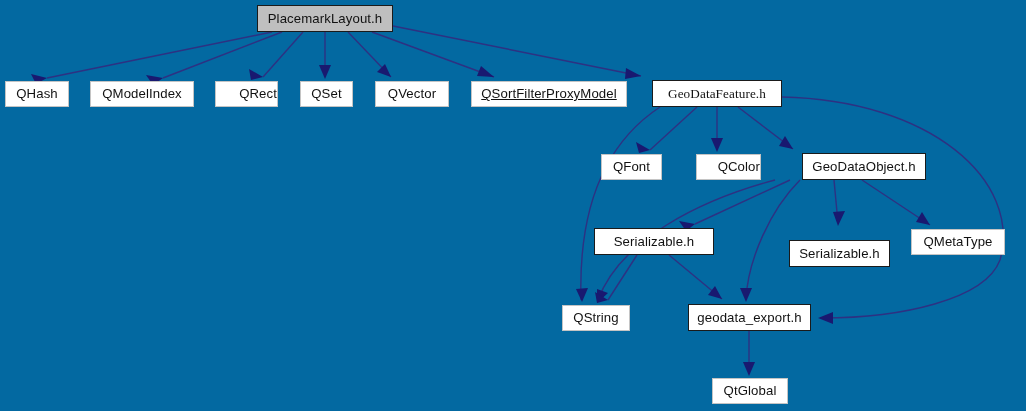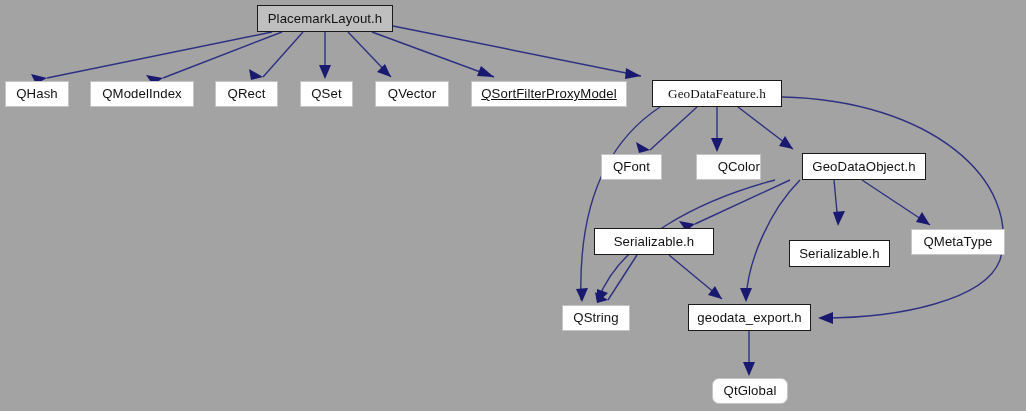--- a/index.html
+++ b/index.html
@@ -8,21 +8,21 @@
     padding: 0;
     background: #ffffff;
   }
   body {
     font-family: "Liberation Sans", sans-serif;
   }
   #graph-root {
     position: relative;
     width: 1026px;
     height: 411px;
-    background: #a3a3a3;
+    background: #0369a1;
     overflow: hidden;
   }
   #graph-svg {
     position: absolute;
     left: 0;
     top: 0;
     width: 1026px;
     height: 411px;
   }
   .edge-line {
@@ -149,21 +149,21 @@
   <div id="node-layer">
       <div class="node root" style="left: 257px; top: 5px; width: 136px; height: 27px;">
         <span class="node-label">PlacemarkLayout.h</span>
       </div>
       <div class="node" style="left: 5px; top: 81px; width: 64px; height: 26px;">
         <span class="node-label">QHash</span>
       </div>
       <div class="node" style="left: 90px; top: 81px; width: 104px; height: 26px;">
         <span class="node-label">QModelIndex</span>
       </div>
-      <div class="node" style="left: 215px; top: 81px; width: 63px; height: 26px;">
+      <div class="node" style="left: 215px; top: 81px; width: 63px; height: 26px; justify-content: flex-end;">
         <span class="node-label">QRect</span>
       </div>
       <div class="node" style="left: 300px; top: 81px; width: 53px; height: 26px;">
         <span class="node-label">QSet</span>
       </div>
       <div class="node" style="left: 375px; top: 81px; width: 74px; height: 26px;">
         <span class="node-label">QVector</span>
       </div>
       <div class="node" style="left: 471px; top: 81px; width: 156px; height: 26px; text-decoration: underline;">
         <span class="node-label">QSortFilterProxyModel</span>
@@ -188,17 +188,17 @@
       </div>
       <div class="node" style="left: 911px; top: 229px; width: 94px; height: 26px;">
         <span class="node-label">QMetaType</span>
       </div>
       <div class="node" style="left: 562px; top: 305px; width: 68px; height: 26px;">
         <span class="node-label">QString</span>
       </div>
       <div class="node bold" style="left: 688px; top: 304px; width: 123px; height: 27px;">
         <span class="node-label">geodata_export.h</span>
       </div>
-      <div class="node" style="left: 712px; top: 378px; width: 76px; height: 26px; border-radius: 7px;">
+      <div class="node" style="left: 712px; top: 378px; width: 76px; height: 26px;">
         <span class="node-label">QtGlobal</span>
       </div>
     </div>
 </div>
 
 </body></html>

